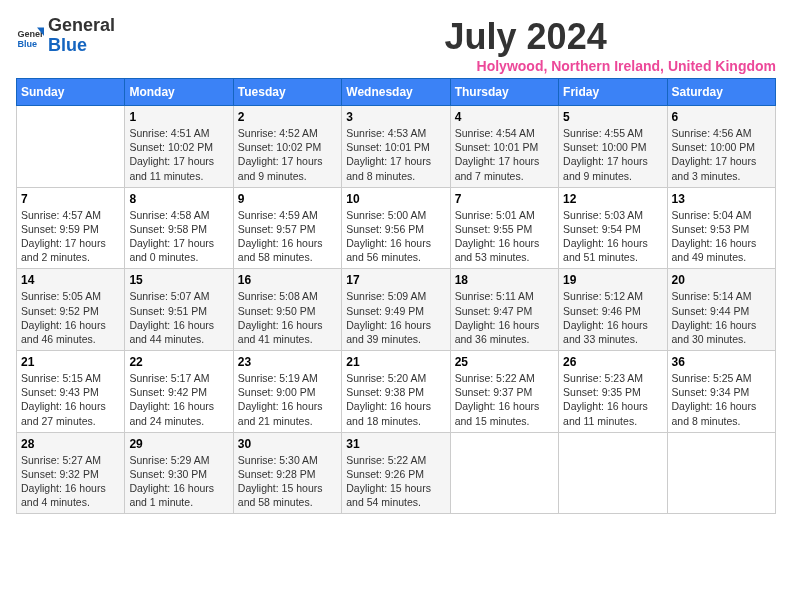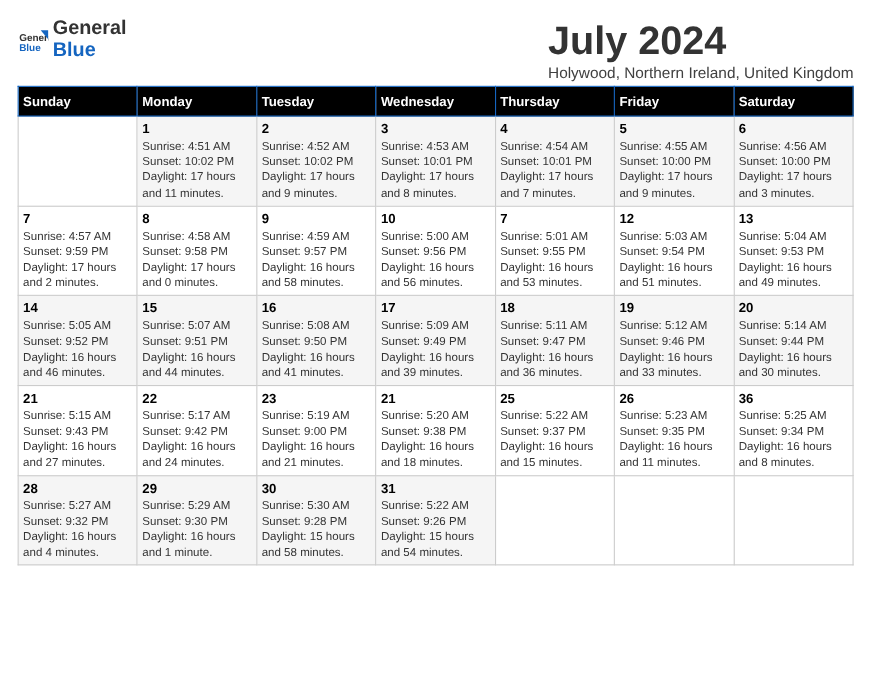--- a/index.html
+++ b/index.html
@@ -35,30 +35,31 @@
     .title-block {
       text-align: left;
     }
     .month-title {
       font-size: 36px;
       font-weight: bold;
       color: #333;
     }
     .location-title {
       font-size: 14px;
-      color: #404040;
-      font-weight: normal;
+      color: #ec4899;
+      font-weight: bold;
+      margin-left: 32px;
     }
     table {
       width: 100%;
       border-collapse: collapse;
       font-size: 11px;
     }
     thead tr th {
-      background-color: #000000;
+      background-color: #3b82f6;
       color: #fff;
       padding: 6px 4px;
       text-align: left;
       font-size: 12px;
       border: 1px solid #1565c0;
     }
     tbody tr td {
       border: 1px solid #ccc;
       vertical-align: top;
       padding: 4px;

